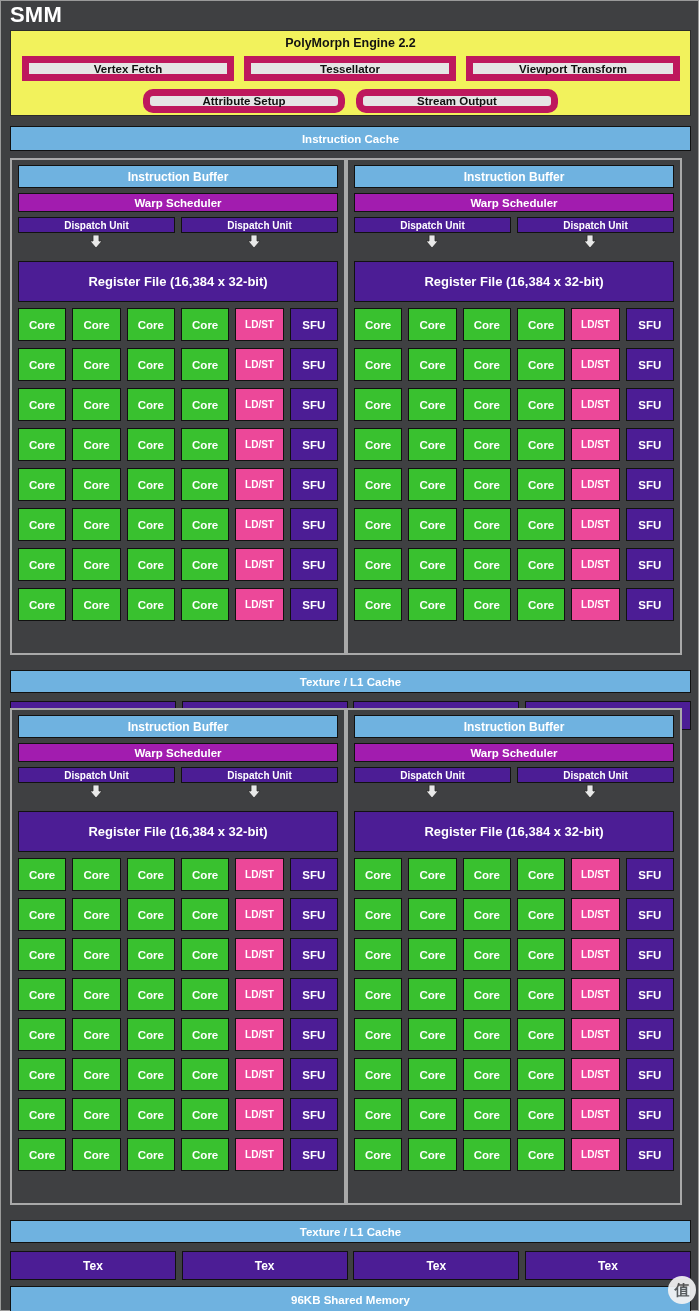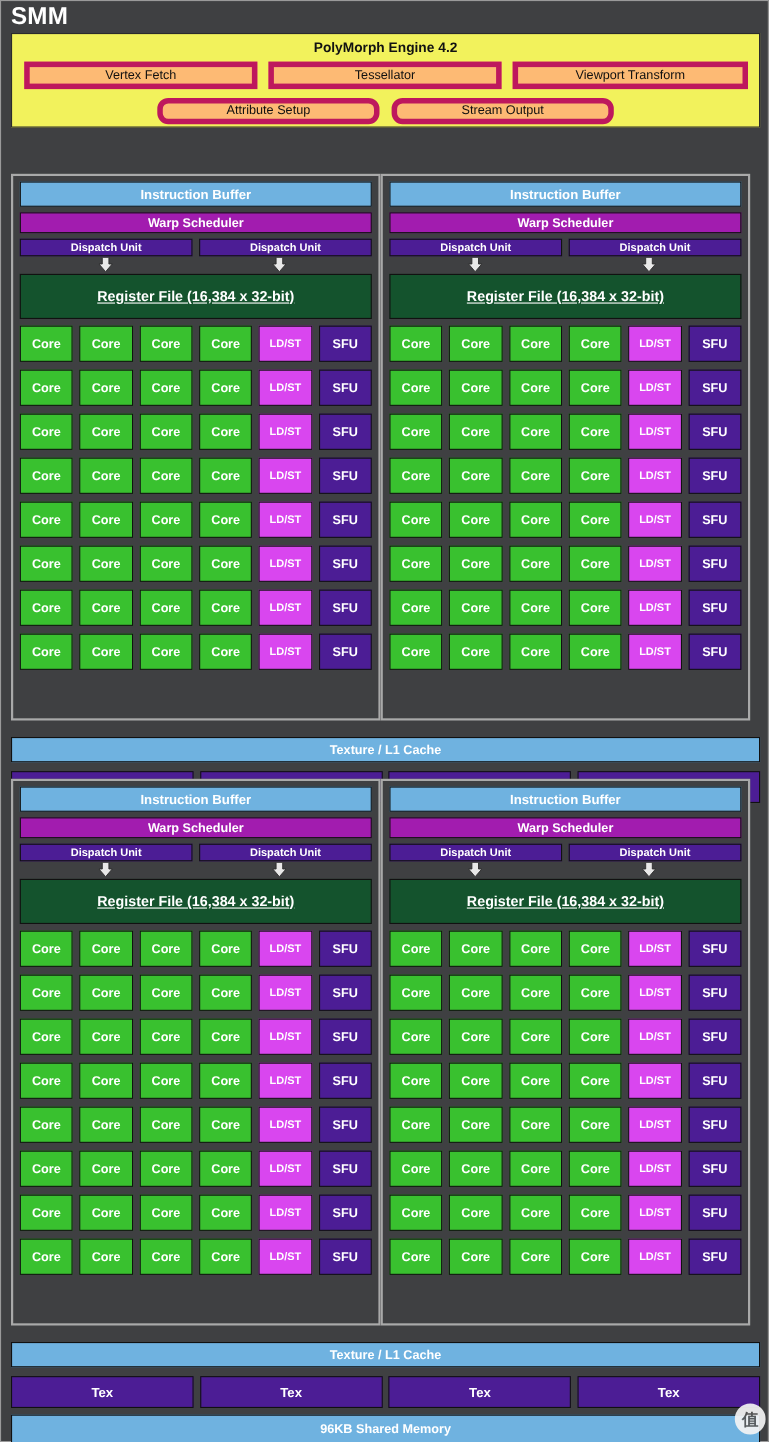--- a/index.html
+++ b/index.html
@@ -72,25 +72,25 @@
     left: 0;
     width: 100%;
     text-align: center;
     font-size: 12.5px;
     font-weight: bold;
     color: #121212;
   }
   .pm-box {
     position: absolute;
     box-sizing: border-box;
-    background: #fdba74;
-    border: 5px solid #be185d;
+    background: #e5e5e5;
+    border: 7px solid #be185d;
     color: #101010;
     font-size: 11.5px;
-    font-weight: normal;
+    font-weight: bold;
     display: flex;
     align-items: center;
     justify-content: center;
     text-align: center;
   }
   .pm-r1 { top: 25px; height: 25px; }
   .pm-r2 { top: 58px; height: 24px; border-radius: 10px; }
   .pm-vertex    { left: 11px;  width: 212px; }
   .pm-tess      { left: 233px; width: 212px; }
   .pm-viewport  { left: 455px; width: 214px; }
@@ -161,44 +161,43 @@
     position: absolute;
     top: 1px;
     width: 14px;
     height: 13px;
   }
   .arrow.a1 { left: 71px; }
   .arrow.a2 { left: 229px; }
 
   .regfile {
     height: 41px;
-    background: #14532d;
+    background: #4c1d95;
     font-size: 13px;
-    margin-top: 1px;
+    margin-top: 13px;
     margin-bottom: 6px;
-    text-decoration: underline;
   }
 
   .core-grid {
     display: grid;
     grid-template-columns: repeat(6, 1fr);
     grid-auto-rows: 33px;
     gap: 7px 6px;
   }
   .cell {
     box-sizing: border-box;
     border: 1px solid #111;
     display: flex;
     align-items: center;
     justify-content: center;
     font-weight: bold;
     color: #ffffff;
   }
   .cell.core  { background: #39c12f; font-size: 11.5px; }
-  .cell.ldst  { background: #d946ef; font-size: 10px; }
+  .cell.ldst  { background: #ec4899; font-size: 10px; }
   .cell.sfu   { background: #4c1d95; font-size: 11.5px; }
 
   
   .tex-cache {
     position: absolute;
     left: 0;
     width: 681px;
     height: 23px;
     background: #6fb2e0;
     font-size: 11.5px;
@@ -269,28 +268,29 @@
 </head>
 <body>
 
 <div class="smm-frame">
 
   <div class="smm-title">SMM</div>
 
   <div class="inner">
 
     <div class="polymorph">
-      <div class="polymorph-title">PolyMorph Engine 4.2</div>
+      <div class="polymorph-title">PolyMorph Engine 2.2</div>
       <div class="pm-box pm-r1 pm-vertex">Vertex Fetch</div>
       <div class="pm-box pm-r1 pm-tess">Tessellator</div>
       <div class="pm-box pm-r1 pm-viewport">Viewport Transform</div>
       <div class="pm-box pm-r2 pm-attr">Attribute Setup</div>
       <div class="pm-box pm-r2 pm-stream">Stream Output</div>
     </div>
 
+    <div class="bar icache">Instruction Cache</div>
 
     <div class="pair pair-top">
       <div class="smp">
           <div class="bar ibuf">Instruction Buffer</div>
           <div class="bar warp">Warp Scheduler</div>
           <div class="dispatch-row">
             <div class="bar dispatch">Dispatch Unit</div>
             <div class="bar dispatch">Dispatch Unit</div>
           </div>
           <div class="arrow-row">

